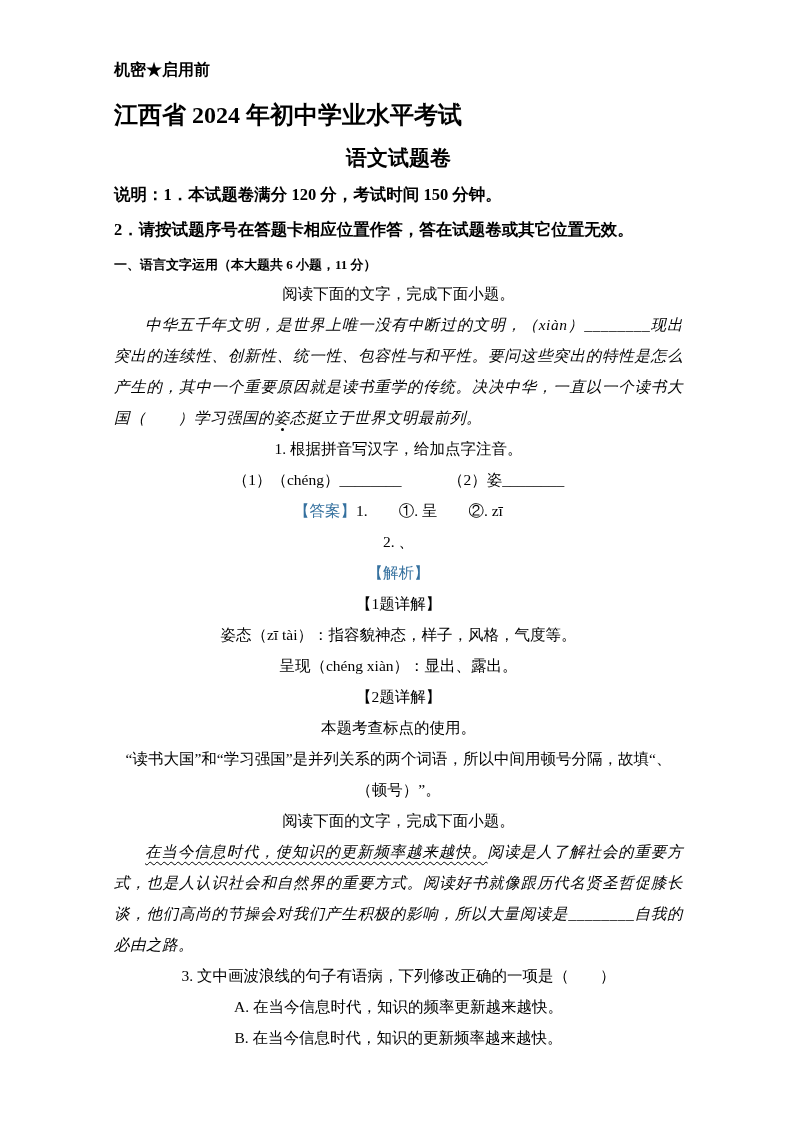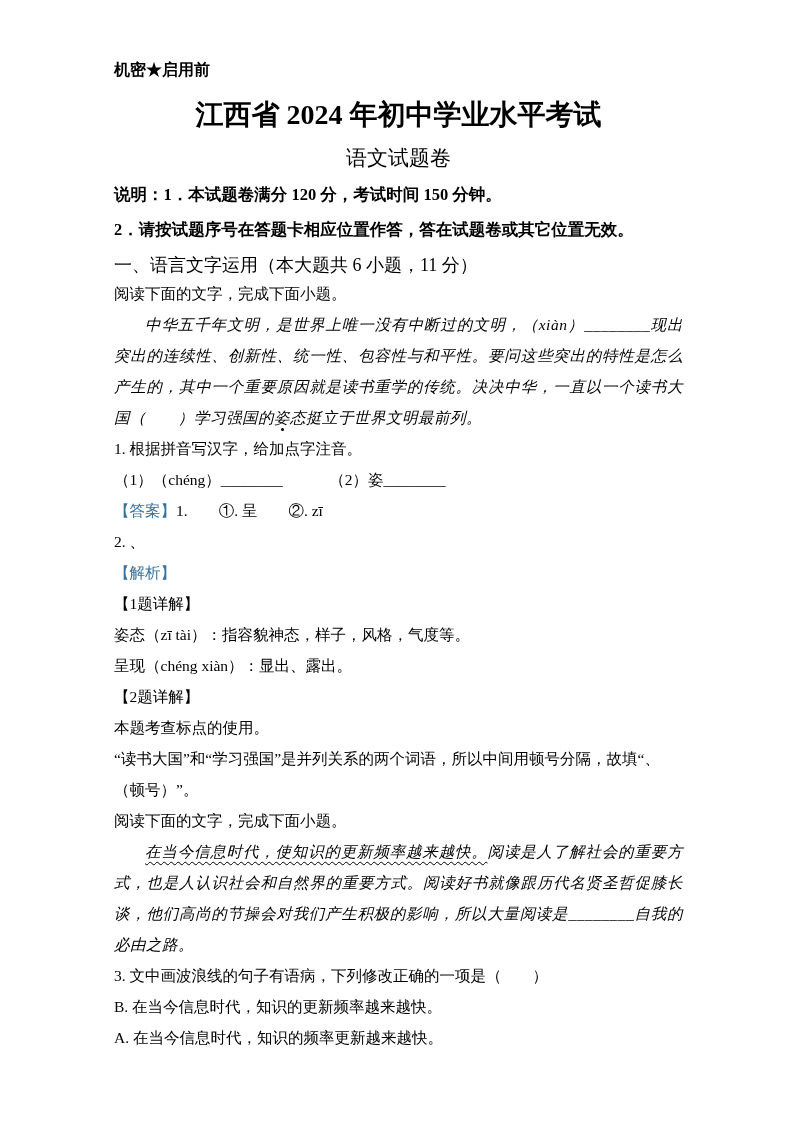--- a/index.html
+++ b/index.html
@@ -15,49 +15,50 @@
     overflow: hidden;
     font-family: "Liberation Serif", "DejaVu Serif", serif;
   }
   .security {
     font-weight: bold;
     font-size: 16px;
     line-height: 20px;
   }
   .title1 {
     margin: 20px 0 0 0;
-    text-align: center;
+    text-align: left;
     font-weight: bold;
-    font-size: 28px;
+    font-size: 24px;
     line-height: 30px;
   }
   .title2 {
     margin: 13px 0 0 0;
     text-align: center;
-    font-weight: normal;
+    font-weight: bold;
     font-size: 21px;
     line-height: 30px;
   }
   .instr {
     font-weight: bold;
     font-size: 16.5px;
     line-height: 26px;
     margin: 9px 0 0 0;
   }
   .instr.first { }
   .section-heading {
-    font-weight: normal;
-    font-size: 18px;
+    font-weight: bold;
+    font-size: 13px;
     line-height: 26px;
     margin: 9px 0 0 0;
   }
   .b {
     font-size: 15.5px;
     line-height: 31px;
     margin: 0;
+    text-align: center;
   }
   .kai {
     font-style: italic;
     text-align: justify;
     text-indent: 2em;
     letter-spacing: 0.5px;
   }
   .wavy {
     text-decoration-line: underline;
     text-decoration-style: wavy;
@@ -112,16 +113,16 @@
 
   <div class="b">【2题详解】</div>
   <div class="b">本题考查标点的使用。</div>
   <div class="b">“读书大国”和“学习强国”是并列关系的两个词语，所以中间用顿号分隔，故填“、（顿号）”。</div>
 
   <div class="b">阅读下面的文字，完成下面小题。</div>
 
   <p class="b kai"><span class="wavy">在当今信息时代，使知识的更新频率越来越快。</span><span>阅读是人了解社会的重要方式，也是人认识社会和自然界的重要方式。阅读好书就像跟历代名贤圣哲促膝长谈，他们高尚的节操会对我们产生积极的影响，所以大量阅读是________自我的必由之路。</span></p>
 
   <div class="b">3. 文中画波浪线的句子有语病，下列修改正确的一项是（　　）</div>
+  <div class="b">A. 在当今信息时代，知识的频率更新越来越快。</div>
   <div class="b">B. 在当今信息时代，知识的更新频率越来越快。</div>
-  <div class="b">A. 在当今信息时代，知识的频率更新越来越快。</div>
 
 </div>
 
 </body></html>

